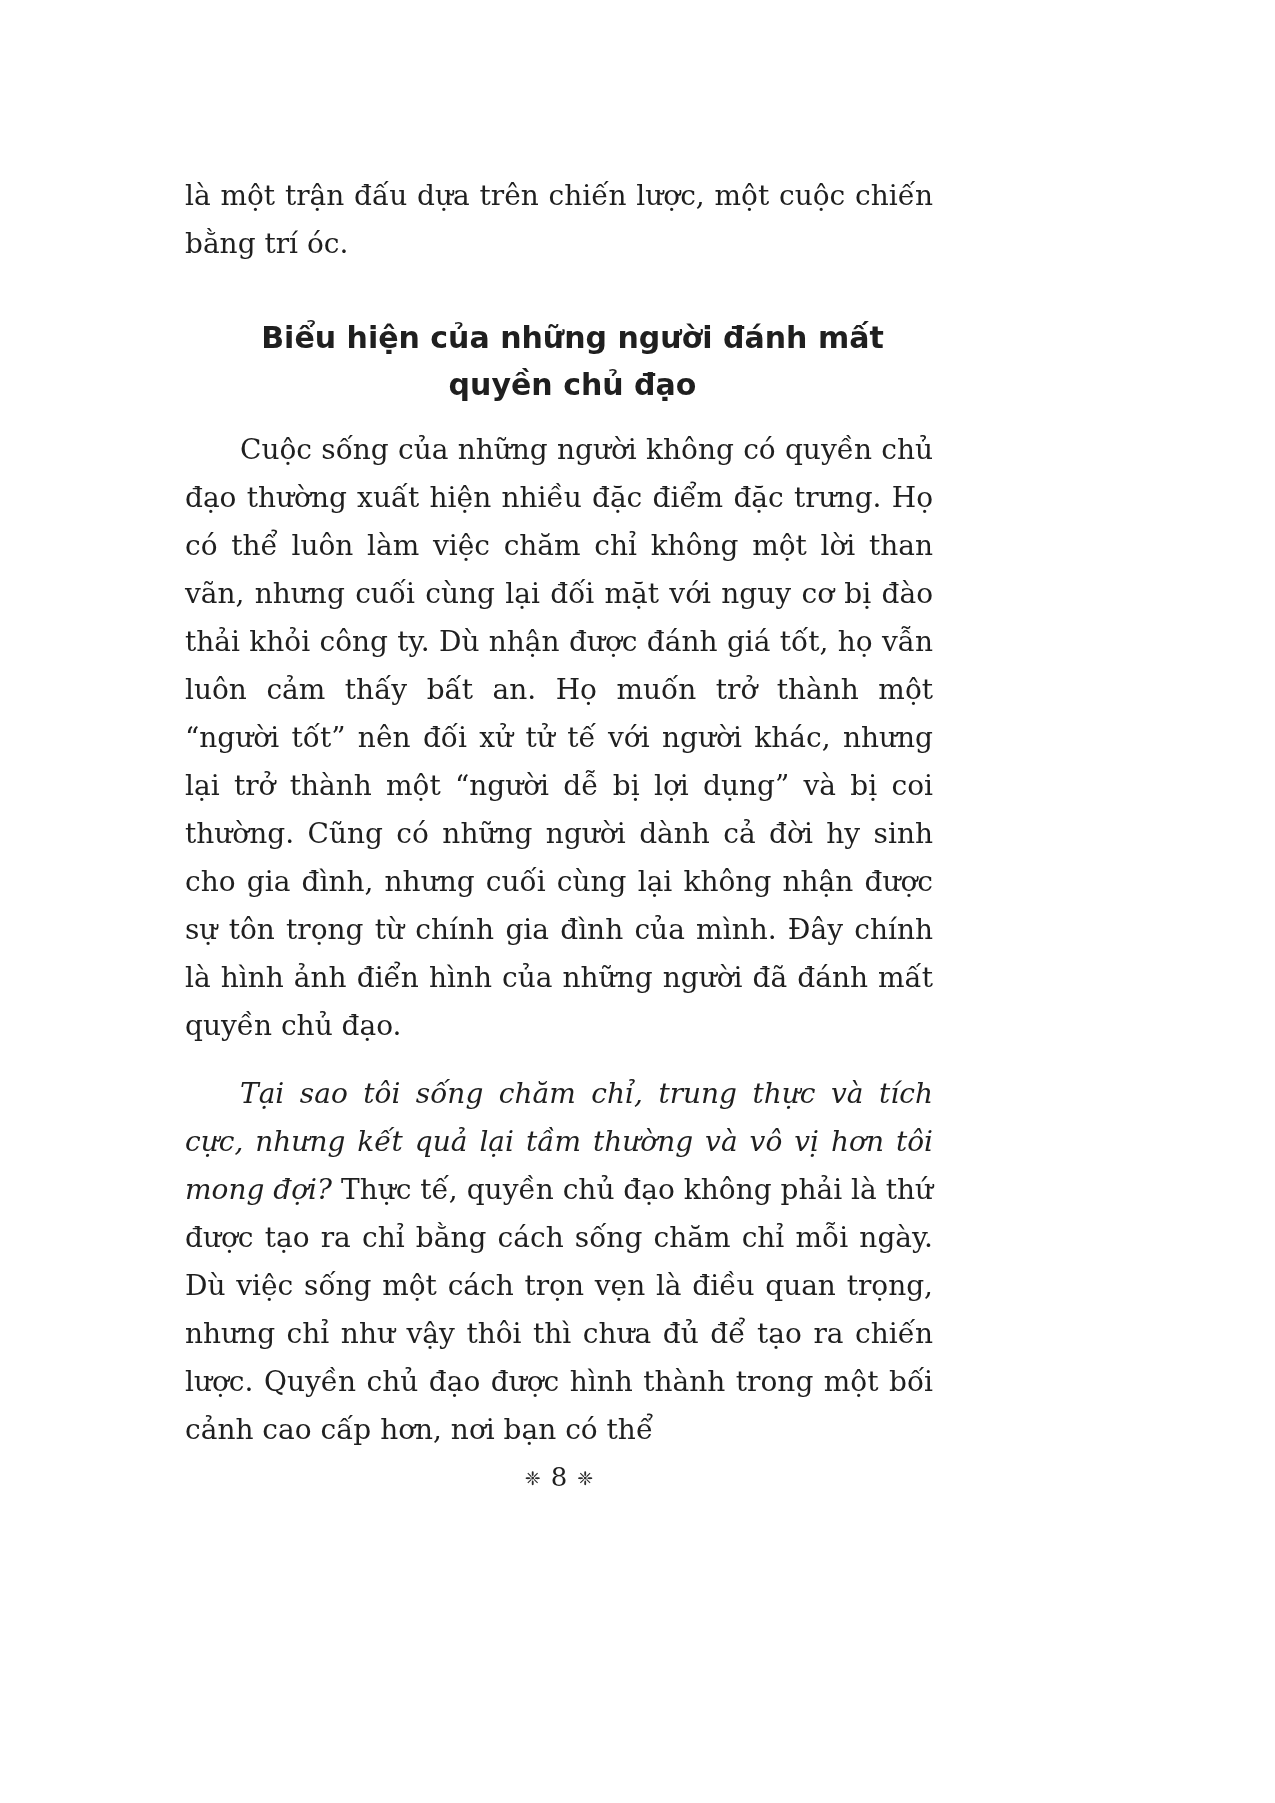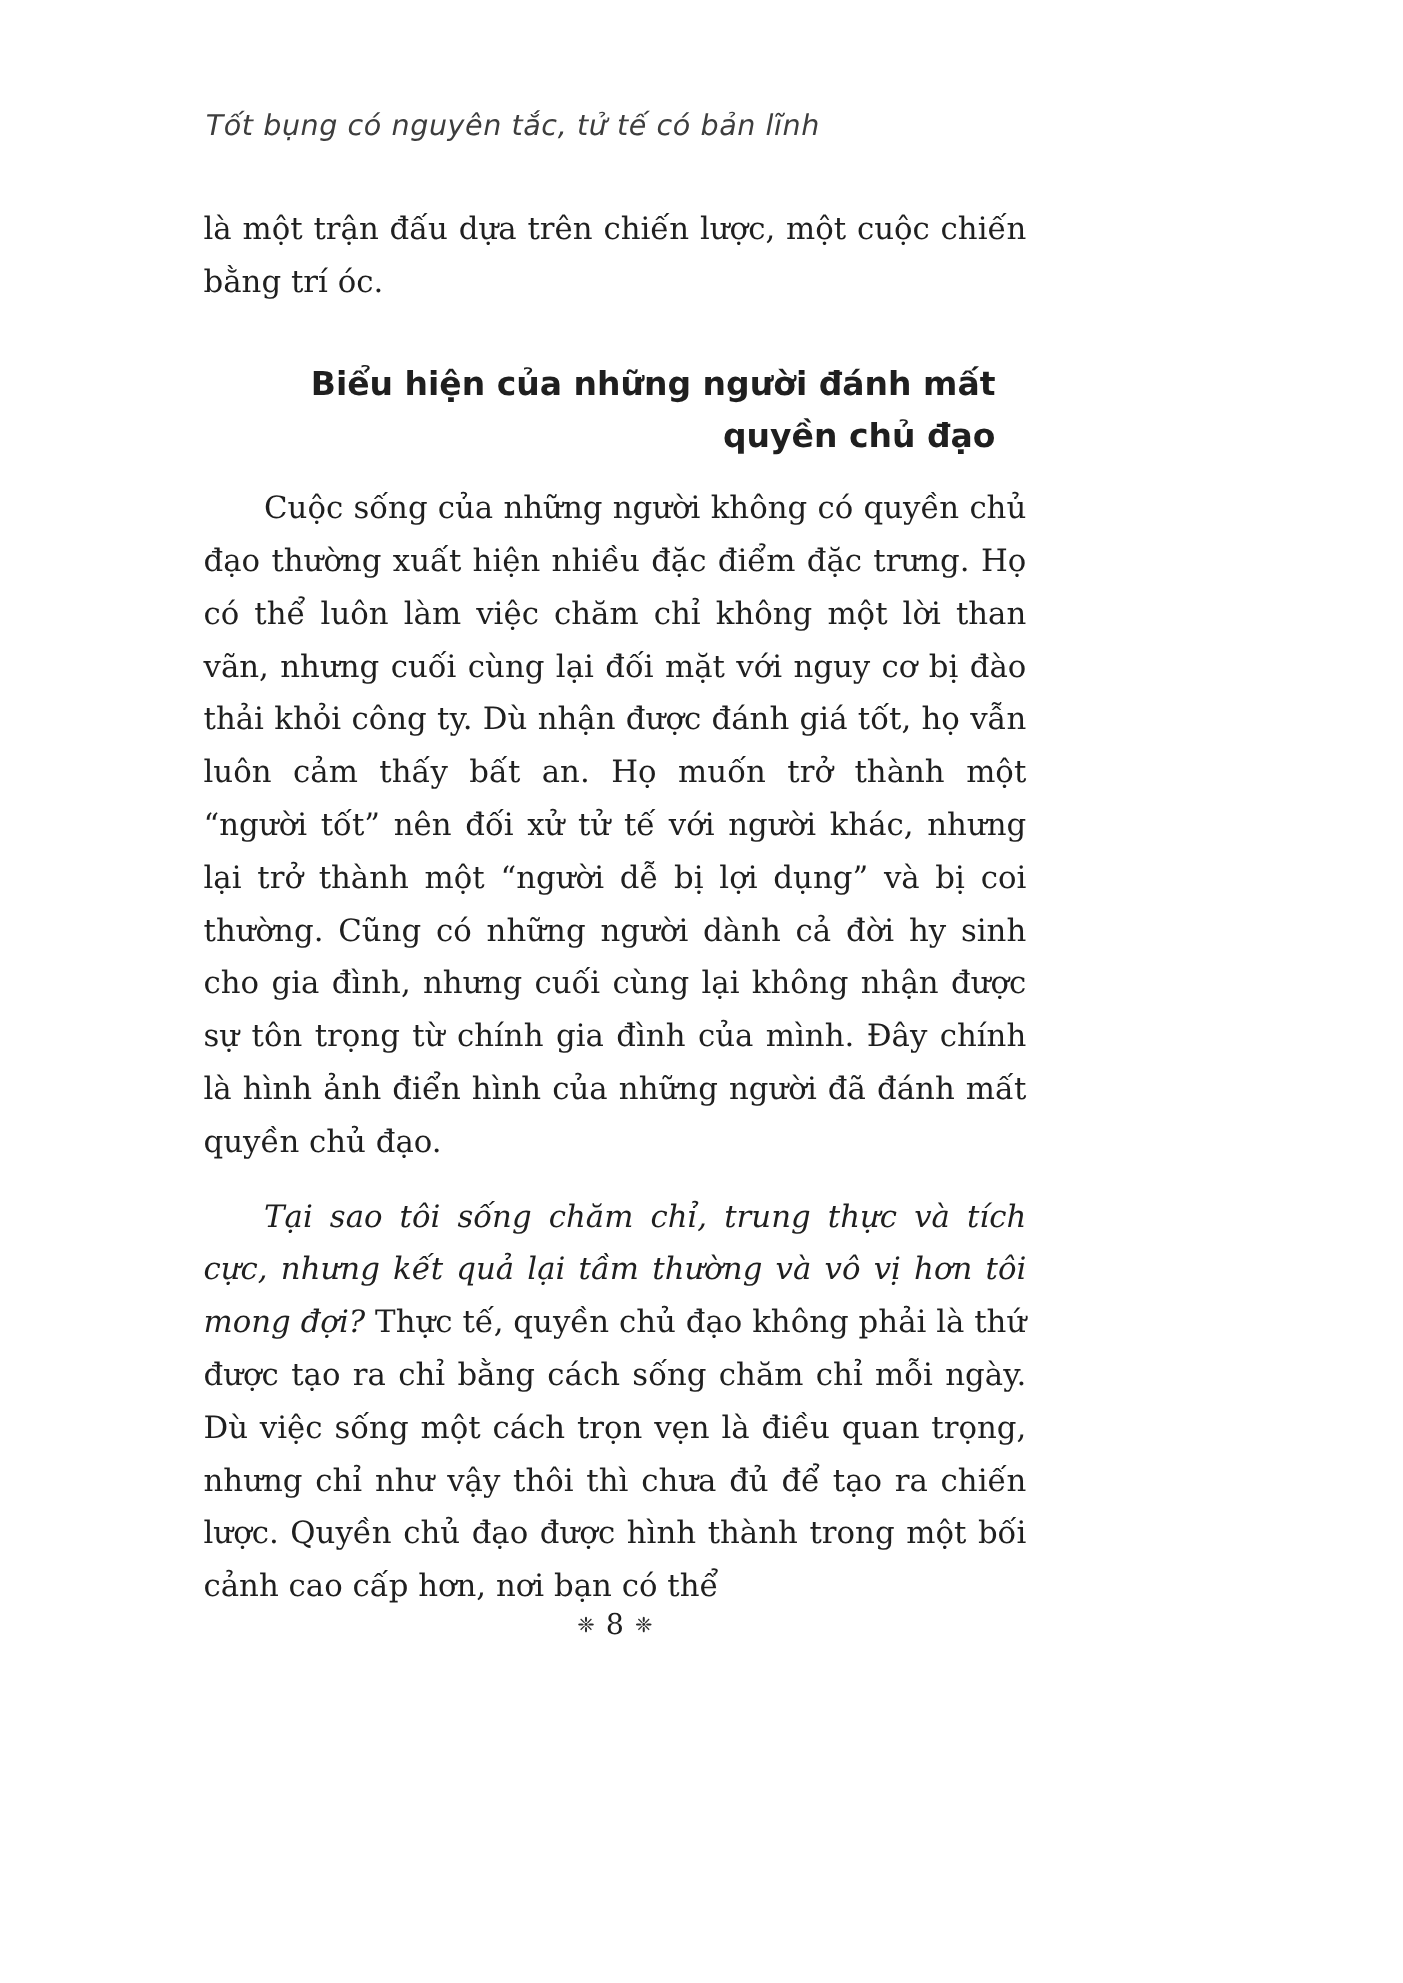--- a/index.html
+++ b/index.html
@@ -22,21 +22,21 @@
     top: 100px;
     left: 187px;
     font-family: "DejaVu Sans", "Liberation Sans", sans-serif;
     font-style: italic;
     font-size: 26px;
     letter-spacing: 0.5px;
     color: var(--header-text, #3d3d3d);
   }
   .content {
     position: absolute;
-    top: 184px;
+    top: 172px;
     left: 185px;
     width: 748px;
     color: var(--text, #1f1f1f);
   }
   .para {
     margin: 0;
     font-family: "DejaVu Serif", "Liberation Serif", serif;
     font-size: 28px;
     line-height: 48px;
     text-align: justify;
@@ -45,21 +45,21 @@
   .para.indented { text-indent: 55px; }
   .para.quote-start { margin-top: 20px; }
   .para em { font-style: italic; }
   .section-heading {
     margin: 46px 0 18px 0;
     padding-left: 55px;
     font-family: "DejaVu Sans", "Liberation Sans", sans-serif;
     font-weight: 700;
     font-size: 30px;
     line-height: 47px;
-    text-align: right;
+    text-align: center;
     color: var(--text, #1f1f1f);
     max-width: 720px;
   }
   .footer {
     position: absolute;
     top: 1462px;
     left: 185px;
     width: 748px;
     text-align: center;
     font-family: "DejaVu Serif", "Liberation Serif", serif;
@@ -73,21 +73,20 @@
   }
   .ornament.left { margin-right: 10px; }
   .ornament.right { margin-left: 10px; }
   .page-number { font-size: 26px; }
 </style>
 </head>
 <body>
 
 <div class="page">
 
-  <div class="running-header">Tốt bụng có nguyên tắc, tử tế có bản lĩnh</div>
 
   <div class="content">
 
     <p class="para">là một trận đấu dựa trên chiến lược, một cuộc chiến bằng trí óc.</p>
 
     <h2 class="section-heading">Biểu hiện của những người đánh mất quyền chủ đạo</h2>
 
     <p class="para indented">Cuộc sống của những người không có quyền chủ đạo thường xuất hiện nhiều đặc điểm đặc trưng. Họ có thể luôn làm việc chăm chỉ không một lời than vãn, nhưng cuối cùng lại đối mặt với nguy cơ bị đào thải khỏi công ty. Dù nhận được đánh giá tốt, họ vẫn luôn cảm thấy bất an. Họ muốn trở thành một “người tốt” nên đối xử tử tế với người khác, nhưng lại trở thành một “người dễ bị lợi dụng” và bị coi thường. Cũng có những người dành cả đời hy sinh cho gia đình, nhưng cuối cùng lại không nhận được sự tôn trọng từ chính gia đình của mình. Đây chính là hình ảnh điển hình của những người đã đánh mất quyền chủ đạo.</p>
 
     <p class="para indented quote-start"><em>Tại sao tôi sống chăm chỉ, trung thực và tích cực, nhưng kết quả lại tầm thường và vô vị hơn tôi mong đợi?</em><span> Thực tế, quyền chủ đạo không phải là thứ được tạo ra chỉ bằng cách sống chăm chỉ mỗi ngày. Dù việc sống một cách trọn vẹn là điều quan trọng, nhưng chỉ như vậy thôi thì chưa đủ để tạo ra chiến lược. Quyền chủ đạo được hình thành trong một bối cảnh cao cấp hơn, nơi bạn có thể</span></p>

